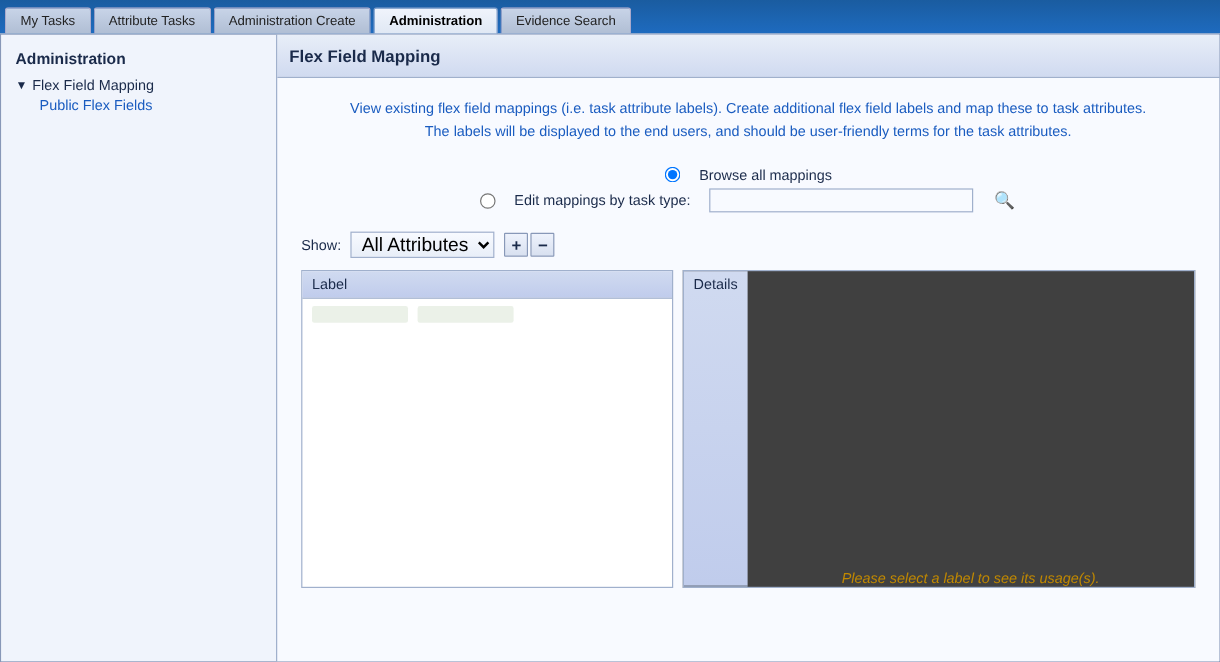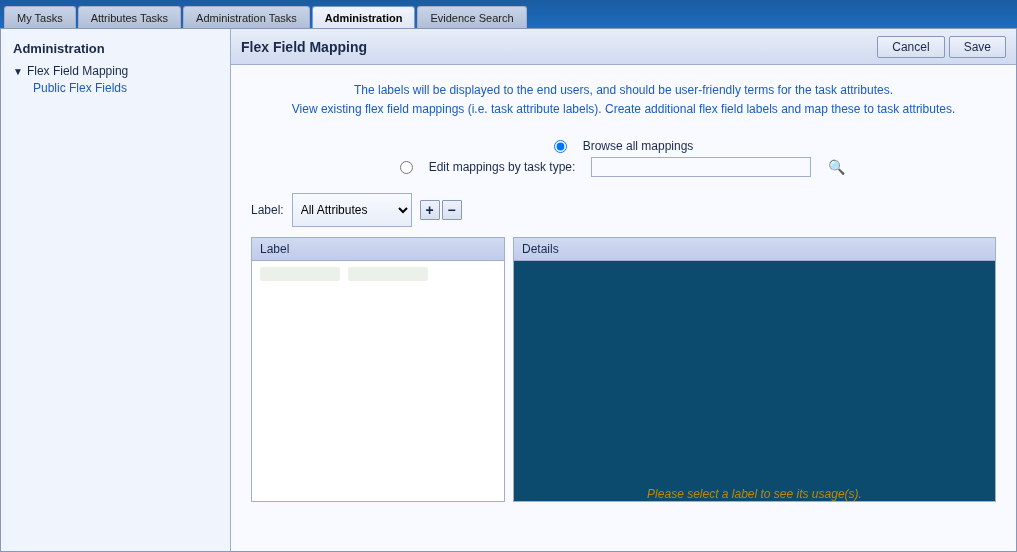--- a/index.html
+++ b/index.html
@@ -165,21 +165,21 @@
     
     .radio-group {
       display: flex;
       flex-direction: column;
       align-items: center;
       gap: 4px;
       margin-bottom: 16px;
     }
     .radio-row {
       display: flex;
-      align-items: flex-end;
+      align-items: flex-start;
       gap: 16px;
       font-size: 12px;
       color: #1a2a4a;
     }
     .radio-row input[type="radio"] {
       margin: 0;
       cursor: pointer;
     }
 
     
@@ -212,22 +212,22 @@
       align-items: center;
       gap: 8px;
       margin-bottom: 10px;
     }
     .show-label {
       font-size: 12px;
       color: #1a2a4a;
       font-weight: normal;
     }
     .show-select {
-      height: 34px;
-      font-size: 12px;
+      height: 22px;
+      font-size: 16px;
       border: 1px solid #a0b0cc;
       background: linear-gradient(to bottom, #f8faff, #e8eef8);
       padding: 1px 4px;
       min-width: 120px;
     }
     .add-remove-btns {
       display: flex;
       gap: 2px;
     }
     .icon-btn {
@@ -245,21 +245,21 @@
       border-radius: 1px;
       line-height: 1;
     }
 
     
     .table-details-row {
       display: flex;
       gap: 8px;
     }
     .table-container {
-      width: 254px;
+      width: 310px;
       border: 1px solid #a0b0cc;
       background: #fff;
       flex-shrink: 0;
     }
     .table-header {
       display: flex;
       background: linear-gradient(to bottom, #d0daf0, #c0ccec);
       border-bottom: 1px solid #a0b0cc;
     }
     .table-col-header {
@@ -285,23 +285,23 @@
       background: #dde8d8;
       border-radius: 2px;
       margin-right: 8px;
       opacity: 0.6;
     }
 
     
     .details-panel {
       flex: 1;
       border: 1px solid #a0b0cc;
-      background: #0c4a6e;
-      display: flex;
-      flex-direction: column;
+      background: #404040;
+      display: flex;
+      flex-direction: row;
     }
     .details-header {
       background: linear-gradient(to bottom, #d0daf0, #c0ccec);
       padding: 4px 8px;
       font-size: 12px;
       color: #1a2a4a;
       border-bottom: 1px solid #a0b0cc;
       font-weight: normal;
     }
     .details-body {
@@ -315,24 +315,24 @@
     }
   </style>
 </head>
 <body>
 
 <div class="tab-bar">
   <div class="tab">
     <span>My Tasks</span>
   </div>
   <div class="tab">
-    <span>Attributes Tasks</span>
+    <span>Attribute Tasks</span>
   </div>
   <div class="tab">
-    <span>Administration Tasks</span>
+    <span>Administration Create</span>
   </div>
   <div class="tab active">
     <span>Administration</span>
   </div>
   <div class="tab">
     <span>Evidence Search</span>
   </div>
 </div>
 
 <div class="main-container">
@@ -346,48 +346,44 @@
     <div class="sidebar-subsection">
       <a>Public Flex Fields</a>
     </div>
     <div class="sidebar-resizer"></div>
   </div>
 
   <div class="content-area">
 
     <div class="content-header">
       <span class="content-title">Flex Field Mapping</span>
-      <div class="header-buttons">
-        <button class="btn">Cancel</button>
-        <button class="btn">Save</button>
-      </div>
     </div>
 
     <div class="content-body">
 
       <div class="info-text">
+        <div>View existing flex field mappings (i.e. task attribute labels). Create additional flex field labels and map these to task attributes.</div>
         <div>The labels will be displayed to the end users, and should be user-friendly terms for the task attributes.</div>
-        <div>View existing flex field mappings (i.e. task attribute labels). Create additional flex field labels and map these to task attributes.</div>
       </div>
 
       <div class="radio-group">
         <div class="radio-row">
           <input type="radio" name="mapping-mode" checked="" id="browse-radio" style="">
           <label for="browse-radio">Browse all mappings</label>
         </div>
         <div class="radio-row task-type-row">
           <input type="radio" name="mapping-mode" id="edit-radio" style="">
           <label for="edit-radio">Edit mappings by task type:</label>
           <input type="text" class="task-type-input" value="" style="">
           <span class="task-type-icon">🔍</span>
         </div>
       </div>
 
       <div class="show-row">
-        <span class="show-label">Label:</span>
+        <span class="show-label">Show:</span>
         <select class="show-select">
           <option>All Attributes</option>
           <option>Public</option>
           <option>Private</option>
         </select>
         <div class="add-remove-btns">
           <div class="icon-btn">+</div>
           <div class="icon-btn">−</div>
         </div>
       </div>

